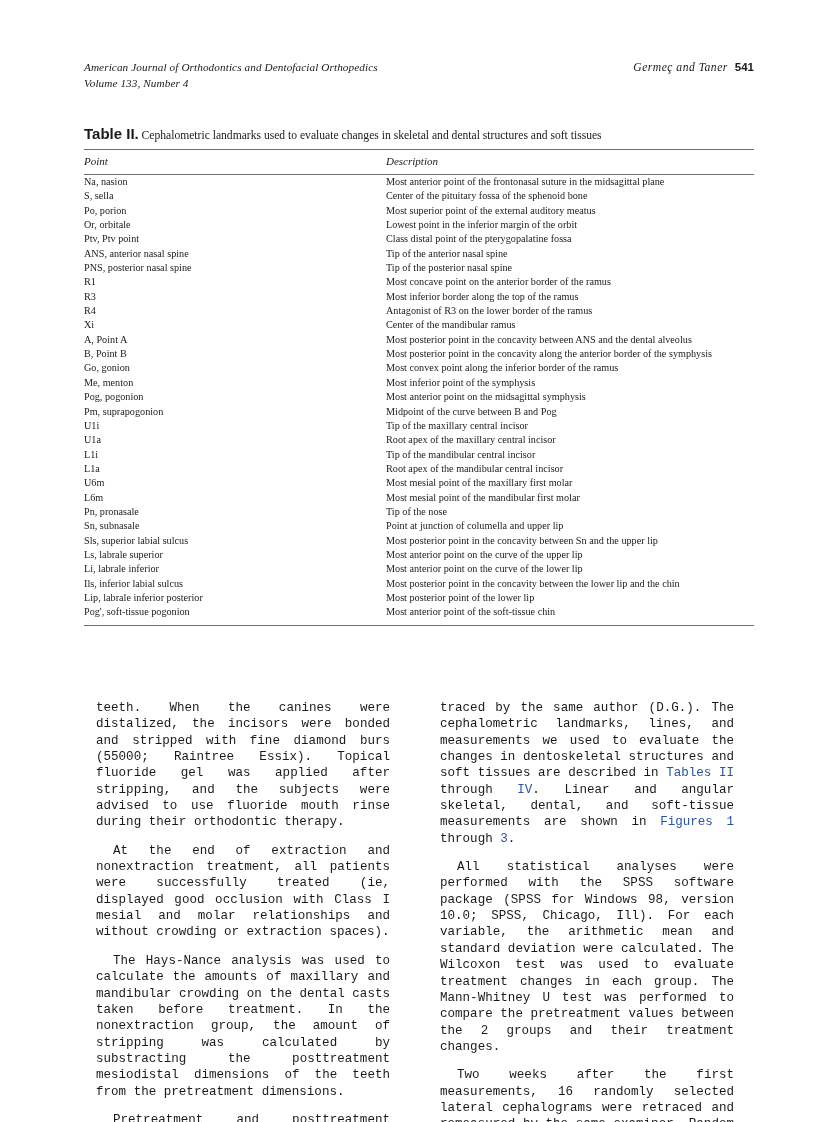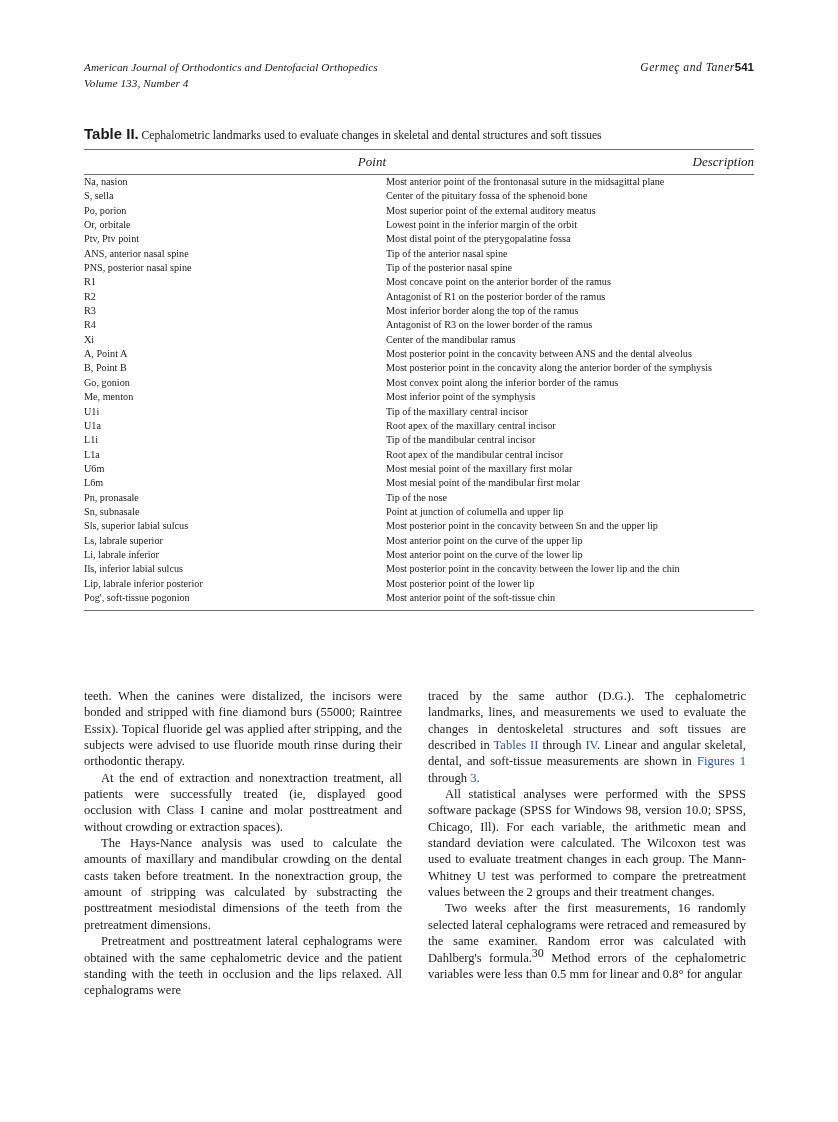--- a/index.html
+++ b/index.html
@@ -49,20 +49,21 @@
   }
   .runhead-right .authors {
     font-style: italic;
     letter-spacing: 0.5px;
   }
   .runhead-right .pageno {
     font-weight: bold;
     font-style: normal;
     font-family: "Liberation Sans", "DejaVu Sans", sans-serif;
     font-size: 11.5px;
+    margin-left: 7px;
   }
 
   
   .table-block {
     position: absolute;
     left: 84px;
     top: 126px;
     width: 670px;
   }
   .table-caption {
@@ -88,24 +89,24 @@
     height: 0;
   }
   table.landmarks {
     width: 100%;
     border-collapse: collapse;
     table-layout: fixed;
   }
   table.landmarks col.c-point { width: 302px; }
   table.landmarks col.c-desc  { width: auto; }
   table.landmarks th {
-    text-align: right;
+    text-align: left;
     font-style: italic;
     font-weight: normal;
-    font-size: 13px;
+    font-size: 11px;
     padding: 5px 0 6px 0;
     line-height: 13px;
   }
   table.landmarks td {
     font-size: 10.2px;
     line-height: 14.35px;
     padding: 0;
     vertical-align: top;
     white-space: nowrap;
   }
@@ -121,26 +122,27 @@
     height: 370px;
   }
   .col {
     position: absolute;
     top: 0;
     width: 318px;
   }
   .col-left { left: 0; }
   .col-right { left: 344px; }
   .col p {
-    margin: 0;
+    margin: 12px;
     font-size: 12.55px;
     line-height: 16.35px;
     text-align: justify;
     text-justify: inter-word;
     hyphens: none;
+    font-family: Liberation Mono, monospace;
   }
   .col p.indent { text-indent: 17px; }
   .col a.xref {
     color: #2b52a8;
     text-decoration: none;
   }
   .col sup.ref {
     font-size: 12px;
     vertical-align: super;
     line-height: 0;
@@ -193,39 +195,35 @@
           <tr>
             <td>Po, porion</td>
             <td>Most superior point of the external auditory meatus</td>
           </tr>
           <tr>
             <td>Or, orbitale</td>
             <td>Lowest point in the inferior margin of the orbit</td>
           </tr>
           <tr>
             <td>Ptv, Ptv point</td>
-            <td>Most distal point of the pterygopalatine fossa</td>
+            <td>Class distal point of the pterygopalatine fossa</td>
           </tr>
           <tr>
             <td>ANS, anterior nasal spine</td>
             <td>Tip of the anterior nasal spine</td>
           </tr>
           <tr>
             <td>PNS, posterior nasal spine</td>
             <td>Tip of the posterior nasal spine</td>
           </tr>
           <tr>
             <td>R1</td>
             <td>Most concave point on the anterior border of the ramus</td>
           </tr>
           <tr>
-            <td>R2</td>
-            <td>Antagonist of R1 on the posterior border of the ramus</td>
-          </tr>
-          <tr>
             <td>R3</td>
             <td>Most inferior border along the top of the ramus</td>
           </tr>
           <tr>
             <td>R4</td>
             <td>Antagonist of R3 on the lower border of the ramus</td>
           </tr>
           <tr>
             <td>Xi</td>
             <td>Center of the mandibular ramus</td>
@@ -238,20 +236,28 @@
             <td>B, Point B</td>
             <td>Most posterior point in the concavity along the anterior border of the symphysis</td>
           </tr>
           <tr>
             <td>Go, gonion</td>
             <td>Most convex point along the inferior border of the ramus</td>
           </tr>
           <tr>
             <td>Me, menton</td>
             <td>Most inferior point of the symphysis</td>
+          </tr>
+          <tr>
+            <td>Pog, pogonion</td>
+            <td>Most anterior point on the midsagittal symphysis</td>
+          </tr>
+          <tr>
+            <td>Pm, suprapogonion</td>
+            <td>Midpoint of the curve between B and Pog</td>
           </tr>
           <tr>
             <td>U1i</td>
             <td>Tip of the maxillary central incisor</td>
           </tr>
           <tr>
             <td>U1a</td>
             <td>Root apex of the maxillary central incisor</td>
           </tr>
           <tr>
@@ -304,21 +310,21 @@
           </tr>
         </tbody>
     </table>
     <div class="rule-bottom"></div>
   </div>
 
   <div class="body-cols">
 
     <div class="col col-left">
       <p>teeth. When the canines were distalized, the incisors were bonded and stripped with fine diamond burs (55000; Raintree Essix). Topical fluoride gel was applied after stripping, and the subjects were advised to use fluoride mouth rinse during their orthodontic therapy.</p>
-      <p class="indent">At the end of extraction and nonextraction treatment, all patients were successfully treated (ie, displayed good occlusion with Class I canine and molar posttreatment and without crowding or extraction spaces).</p>
+      <p class="indent">At the end of extraction and nonextraction treatment, all patients were successfully treated (ie, displayed good occlusion with Class I mesial and molar relationships and without crowding or extraction spaces).</p>
       <p class="indent">The Hays-Nance analysis was used to calculate the amounts of maxillary and mandibular crowding on the dental casts taken before treatment. In the nonextraction group, the amount of stripping was calculated by substracting the posttreatment mesiodistal dimensions of the teeth from the pretreatment dimensions.</p>
       <p class="indent">Pretreatment and posttreatment lateral cephalograms were obtained with the same cephalometric device and the patient standing with the teeth in occlusion and the lips relaxed. All cephalograms were</p>
     </div>
 
     <div class="col col-right">
       <p><span>traced by the same author (D.G.). The cephalometric landmarks, lines, and measurements we used to evaluate the changes in dentoskeletal structures and soft tissues are described in </span><a class="xref" href="#">Tables II</a><span> through </span><a class="xref" href="#">IV</a><span>. Linear and angular skeletal, dental, and soft-tissue measurements are shown in </span><a class="xref" href="#">Figures 1</a><span> through </span><a class="xref" href="#">3</a><span>.</span></p>
       <p class="indent">All statistical analyses were performed with the SPSS software package (SPSS for Windows 98, version 10.0; SPSS, Chicago, Ill). For each variable, the arithmetic mean and standard deviation were calculated. The Wilcoxon test was used to evaluate treatment changes in each group. The Mann-Whitney U test was performed to compare the pretreatment values between the 2 groups and their treatment changes.</p>
       <p class="indent"><span>Two weeks after the first measurements, 16 randomly selected lateral cephalograms were retraced and remeasured by the same examiner. Random error was calculated with Dahlberg's formula.</span><sup class="ref">30</sup><span> Method errors of the cephalometric variables were less than 0.5 mm for linear and 0.8° for angular</span></p>
     </div>
 

